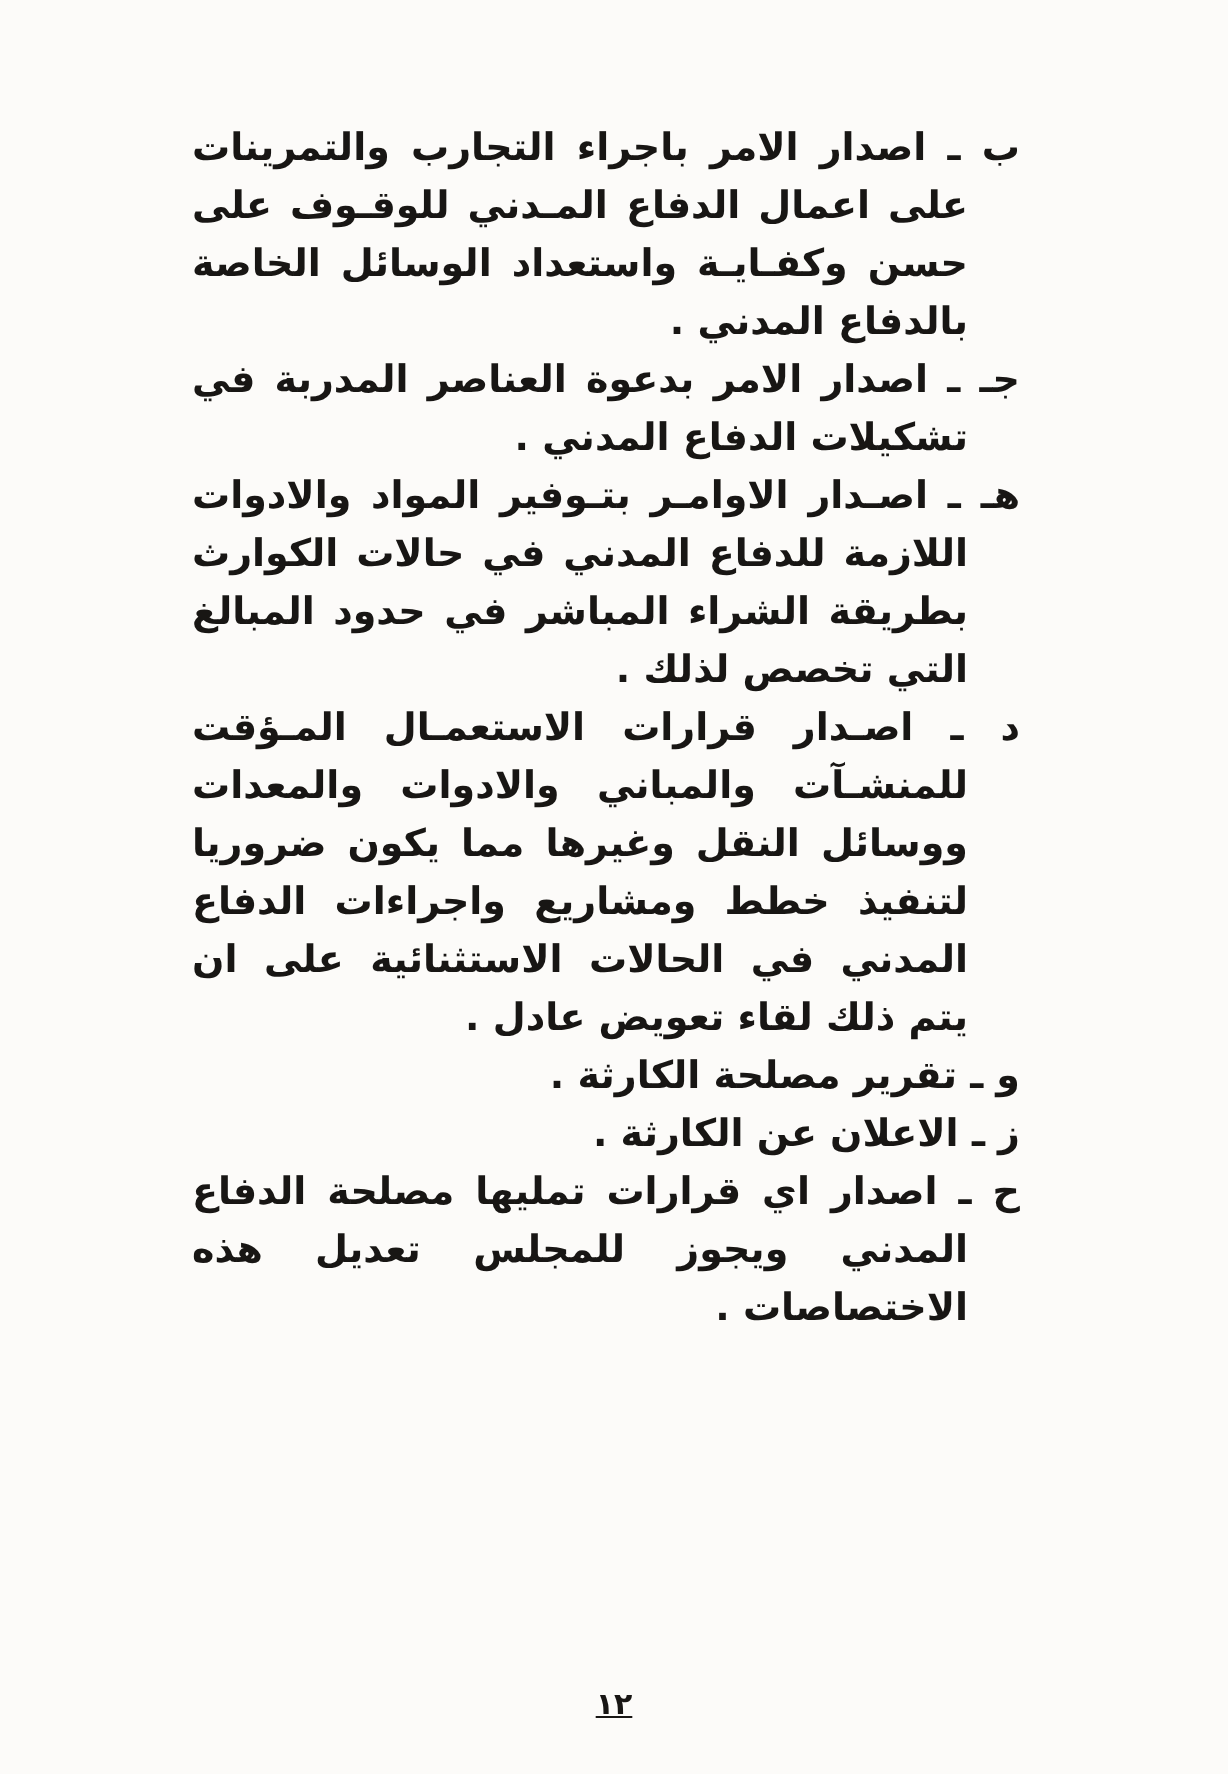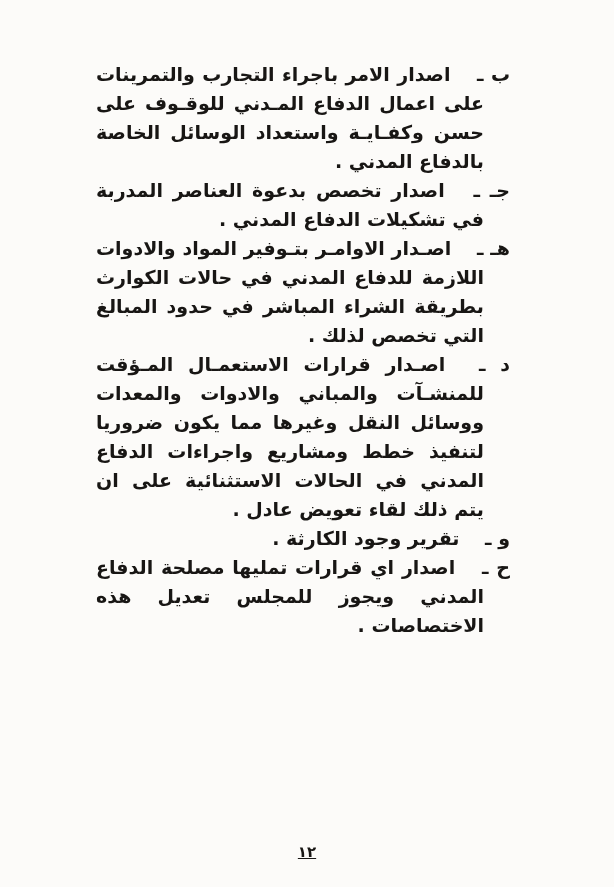--- a/index.html
+++ b/index.html
@@ -29,21 +29,21 @@
     text-align-last: right;
     direction: rtl;
   }
   .item {
     margin: 0;
     padding-right: 26px;
     text-indent: -26px;
   }
   .marker {
     white-space: nowrap;
-    margin-left: 19px;
+    margin-left: 0;
   }
   .page-number {
     position: absolute;
     top: 843px;
     left: 0;
     width: 100%;
     text-align: center;
     font-size: 15px;
     font-weight: 700;
     letter-spacing: 3px;
@@ -53,28 +53,29 @@
   }
 </style>
 </head>
 <body>
 
 <div class="page">
   <div class="content">
 
     <p class="item"><span class="marker">ب ـ</span> <span>اصدار الامر باجراء التجارب والتمرينات على اعمال الدفاع المـدني للوقـوف على حسن وكفـايـة واستعداد الوسائل الخاصة بالدفاع المدني .</span></p>
 
-    <p class="item"><span class="marker">جـ ـ</span> <span>اصدار تخصص بدعوة العناصر المدربة في تشكيلات الدفاع المدني .</span></p>
+    <p class="item"><span class="marker">جـ ـ</span> <span>اصدار الامر بدعوة العناصر المدربة في تشكيلات الدفاع المدني .</span></p>
 
     <p class="item"><span class="marker">هـ ـ</span> <span>اصـدار الاوامـر بتـوفير المواد والادوات اللازمة للدفاع المدني في حالات الكوارث بطريقة الشراء المباشر في حدود المبالغ التي تخصص لذلك .</span></p>
 
     <p class="item"><span class="marker">د ـ</span> <span>اصـدار قرارات الاستعمـال المـؤقت للمنشـآت والمباني والادوات والمعدات ووسائل النقل وغيرها مما يكون ضروريا لتنفيذ خطط ومشاريع واجراءات الدفاع المدني في الحالات الاستثنائية على ان يتم ذلك لقاء تعويض عادل .</span></p>
 
-    <p class="item"><span class="marker">و ـ</span> <span>تقرير وجود الكارثة .</span></p>
+    <p class="item"><span class="marker">و ـ</span> <span>تقرير مصلحة الكارثة .</span></p>
 
+    <p class="item"><span class="marker">ز ـ</span> <span>الاعلان عن الكارثة .</span></p>
 
     <p class="item"><span class="marker">ح ـ</span> <span>اصدار اي قرارات تمليها مصلحة الدفاع المدني ويجوز للمجلس تعديل هذه الاختصاصات .</span></p>
 
 
   </div>
 
   <div class="page-number">١٢</div>
 </div>
 
 </body></html>

